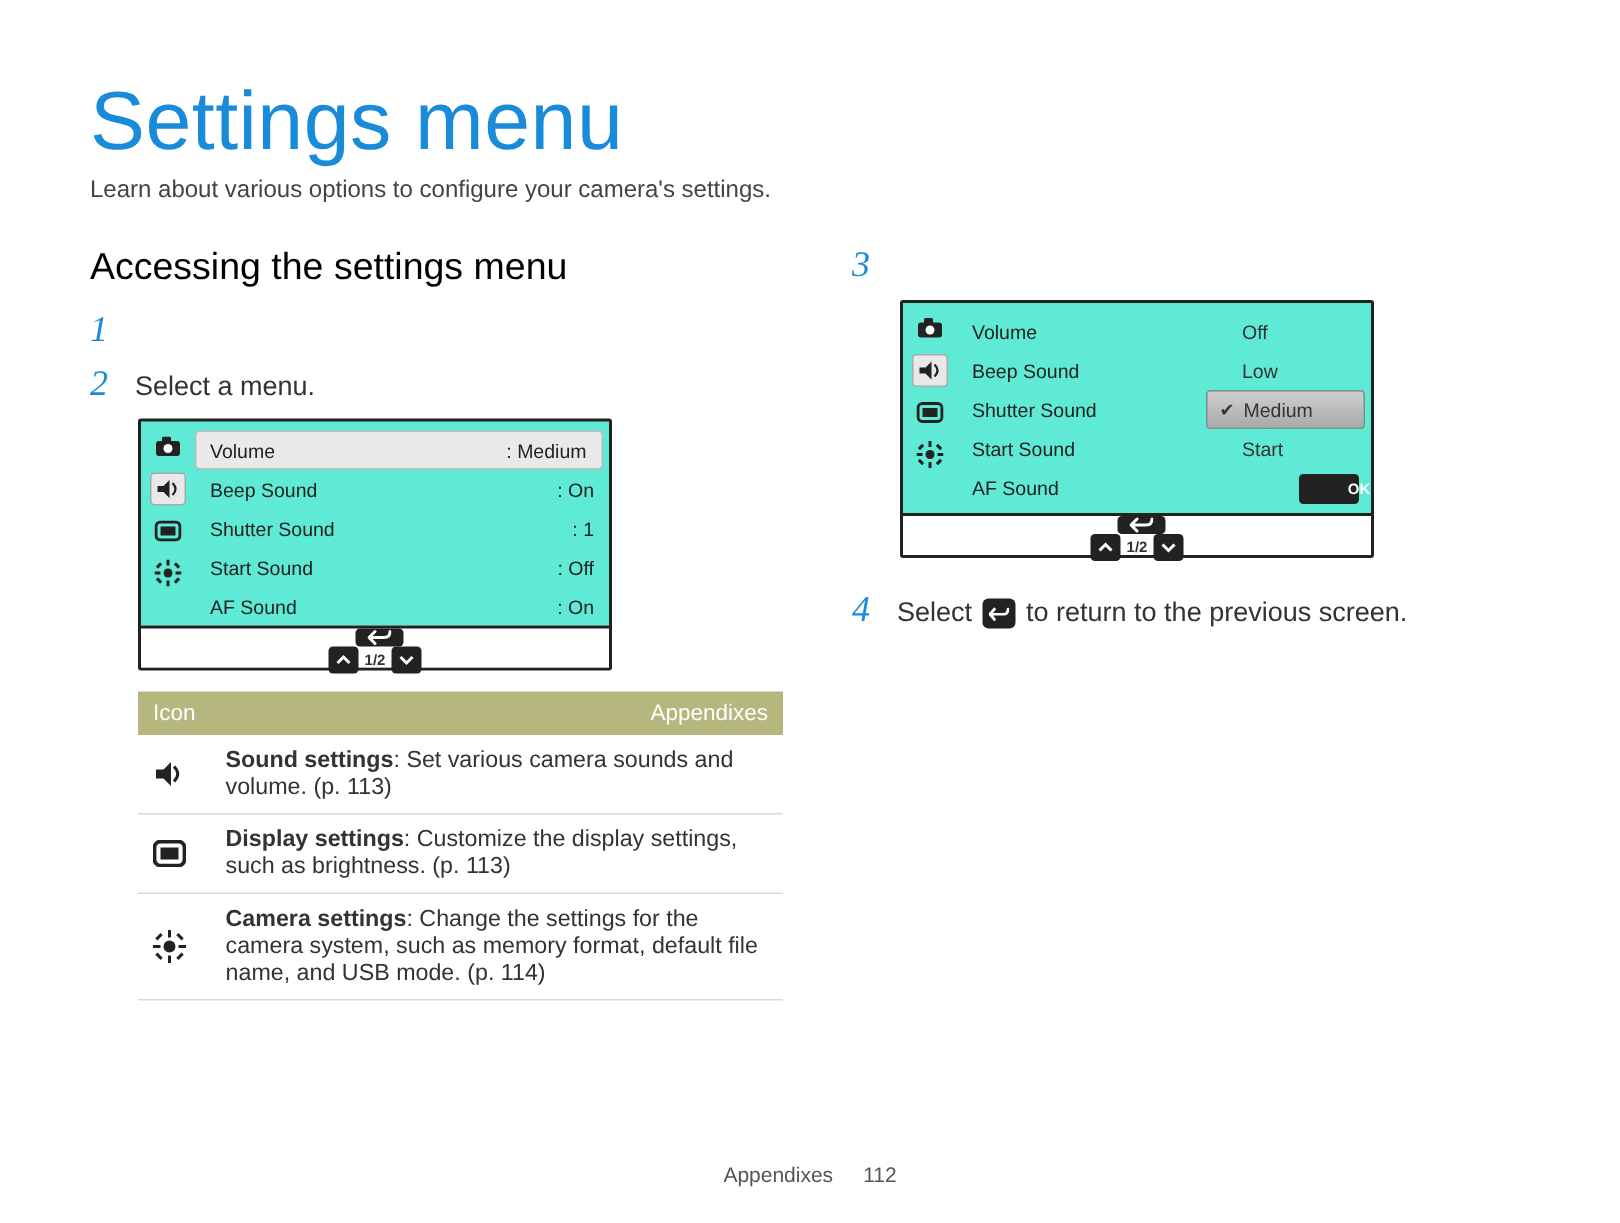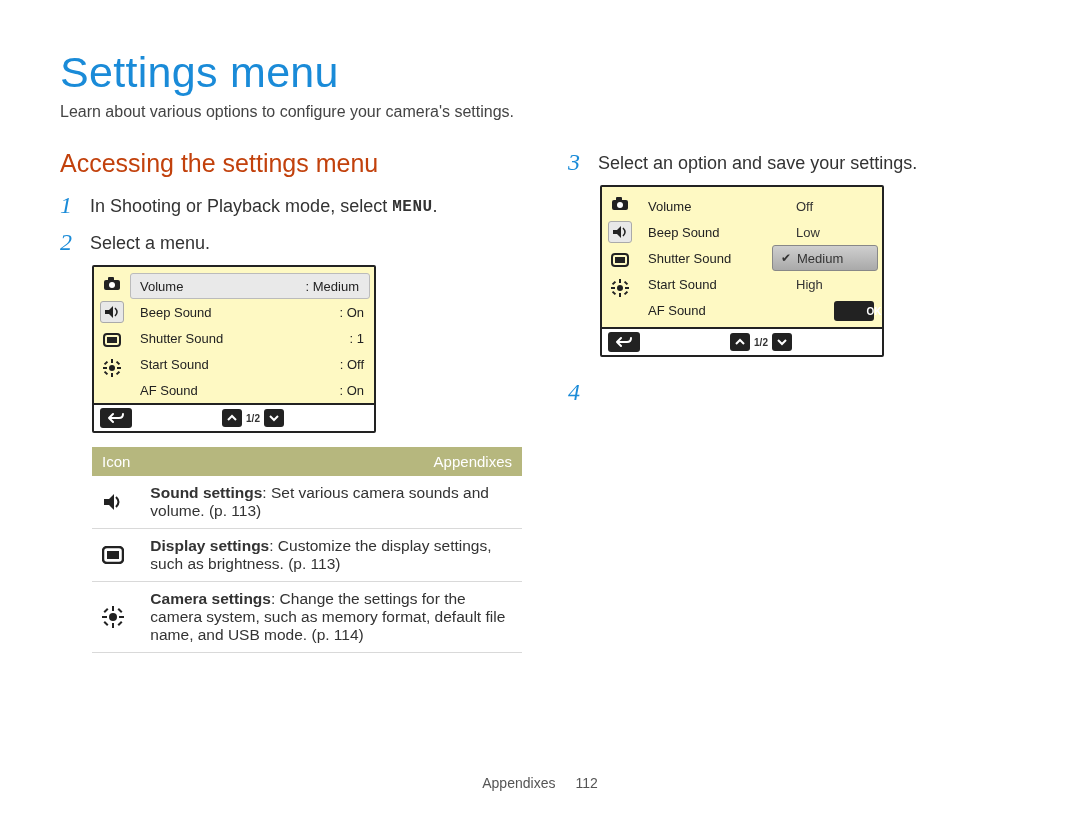--- a/index.html
+++ b/index.html
@@ -10,40 +10,40 @@
     background: #fff;
     font-family: Arial, Helvetica, sans-serif;
     color: #333;
     position: relative;
   }
   .page {
     padding: 48px 60px 0 60px;
   }
   .page-title {
     color: #1a8bd8;
-    font-size: 43px;
+    font-size: 55px;
     font-weight: 400;
     margin: 0 0 6px 0;
     letter-spacing: 0.3px;
   }
   .subtitle {
     font-size: 16px;
     color: #444;
     margin-bottom: 28px;
   }
   .columns {
     display: flex;
     gap: 56px;
   }
   .col {
     flex: 1;
     min-width: 0;
   }
   .section-heading {
-    color: #c2410c;
+    color: #000000;
     font-size: 25px;
     font-weight: 400;
     margin: 0 0 14px 0;
   }
   .step {
     display: flex;
     align-items: flex-start;
     gap: 12px;
     font-size: 18px;
     color: #333;
@@ -78,25 +78,25 @@
     border-radius: 4px;
     align-items: center;
     justify-content: center;
     vertical-align: middle;
     margin: 0 2px;
   }
   .back-icon-inline svg { stroke:#fff; fill:none; }
 
   
   .screen {
-    width: 284px;
+    width: 316px;
     border: 2px solid #222;
     border-radius: 2px;
     margin: 4px 0 14px 32px;
-    background: #fef9c3;
+    background: #5eead4;
     font-size: 13px;
   }
   .screen-body {
     display: flex;
   }
   .sidebar {
     width: 36px;
     display: flex;
     flex-direction: column;
     align-items: center;
@@ -159,20 +159,21 @@
   }
   .menu-list.narrow { flex:1; }
   .menu-list.narrow .menu-row { padding-left:10px; }
 
   .screen-footer {
     height: 28px;
     border-top: 2px solid #222;
     display:flex;
     align-items:center;
     background:#fff;
+    flex-direction:column;
   }
   .screen-footer .back-btn {
     width: 32px; height: 20px;
     margin-left: 6px;
     background:#222; border-radius:3px;
     display:flex; align-items:center; justify-content:center;
   }
   .screen-footer .spacer { flex:1; }
   .screen-footer .pager {
     display:flex; align-items:center; gap:4px;
@@ -233,23 +234,20 @@
   <h1 class="page-title">Settings menu</h1>
   <div class="subtitle">Learn about various options to configure your camera's settings.</div>
 
   <div class="columns">
 
     <div class="col">
       <h2 class="section-heading">Accessing the settings menu</h2>
 
       <div class="step">
         <div class="step-num">1</div>
-        <div class="step-text">
-          <span>In Shooting or Playback mode, select </span><span class="menu-token">MENU</span><span>.</span>
-        </div>
       </div>
 
       <div class="step">
         <div class="step-num">2</div>
         <div class="step-text">Select a menu.</div>
       </div>
 
       <div class="screen">
         <div class="screen-body">
           <div class="sidebar">
@@ -379,21 +377,20 @@
               </td>
             <td><strong>Camera settings</strong><span>: Change the settings for the camera system, such as memory format, default file name, and USB mode. (p. 114)</span></td>
           </tr>
         </tbody>
       </table>
     </div>
 
     <div class="col">
       <div class="step">
         <div class="step-num">3</div>
-        <div class="step-text">Select an option and save your settings.</div>
       </div>
 
       <div class="screen">
         <div class="screen-body">
           <div class="sidebar">
             <div class="ic">
                 <svg width="18" height="14" viewBox="0 0 18 14">
                   <rect x="1" y="3" width="16" height="10" rx="2" fill="#222"></rect>
                   <rect x="5" y="0" width="6" height="4" rx="1" fill="#222"></rect>
                   <circle cx="9" cy="8" r="3" fill="#fff"></circle>
@@ -452,21 +449,21 @@
             <div class="opt-row">
                 <span class="check"></span>
                 <span>Low</span>
               </div>
             <div class="opt-row selected">
                 <span class="check">✔</span>
                 <span>Medium</span>
               </div>
             <div class="opt-row">
                 <span class="check"></span>
-                <span>High</span>
+                <span>Start</span>
               </div>
             <div class="ok-box">OK</div>
           </div>
         </div>
         <div class="screen-footer">
           <div class="back-btn">
               <svg width="16" height="12" viewBox="0 0 16 12">
                 <path d="M5 2 L1 6 L5 10 M1 6 H11 Q15 6 15 2" stroke="#fff" stroke-width="2" fill="none" stroke-linecap="round" stroke-linejoin="round"></path>
               </svg>
             </div>
@@ -483,20 +480,27 @@
                   <path d="M1 2 L5 6 L9 2" stroke="#fff" stroke-width="2" fill="none"></path>
                 </svg>
               </div>
           </div>
           <div class="spacer2"></div>
         </div>
       </div>
 
       <div class="step" style="margin-top:22px;">
         <div class="step-num">4</div>
+        <div class="step-text">
+          <span>Select </span><span class="back-icon-inline">
+              <svg width="14" height="11" viewBox="0 0 14 11">
+                <path d="M4 2 L1 5.5 L4 9 M1 5.5 H10 Q13 5.5 13 2" stroke="#fff" stroke-width="1.8" fill="none" stroke-linecap="round" stroke-linejoin="round"></path>
+              </svg>
+            </span><span> to return to the previous screen.</span>
+        </div>
       </div>
     </div>
   </div>
 </div>
 
 <div class="appendix">
   <span>Appendixes</span><span class="pg">112</span>
 </div>
 
 </body></html>

